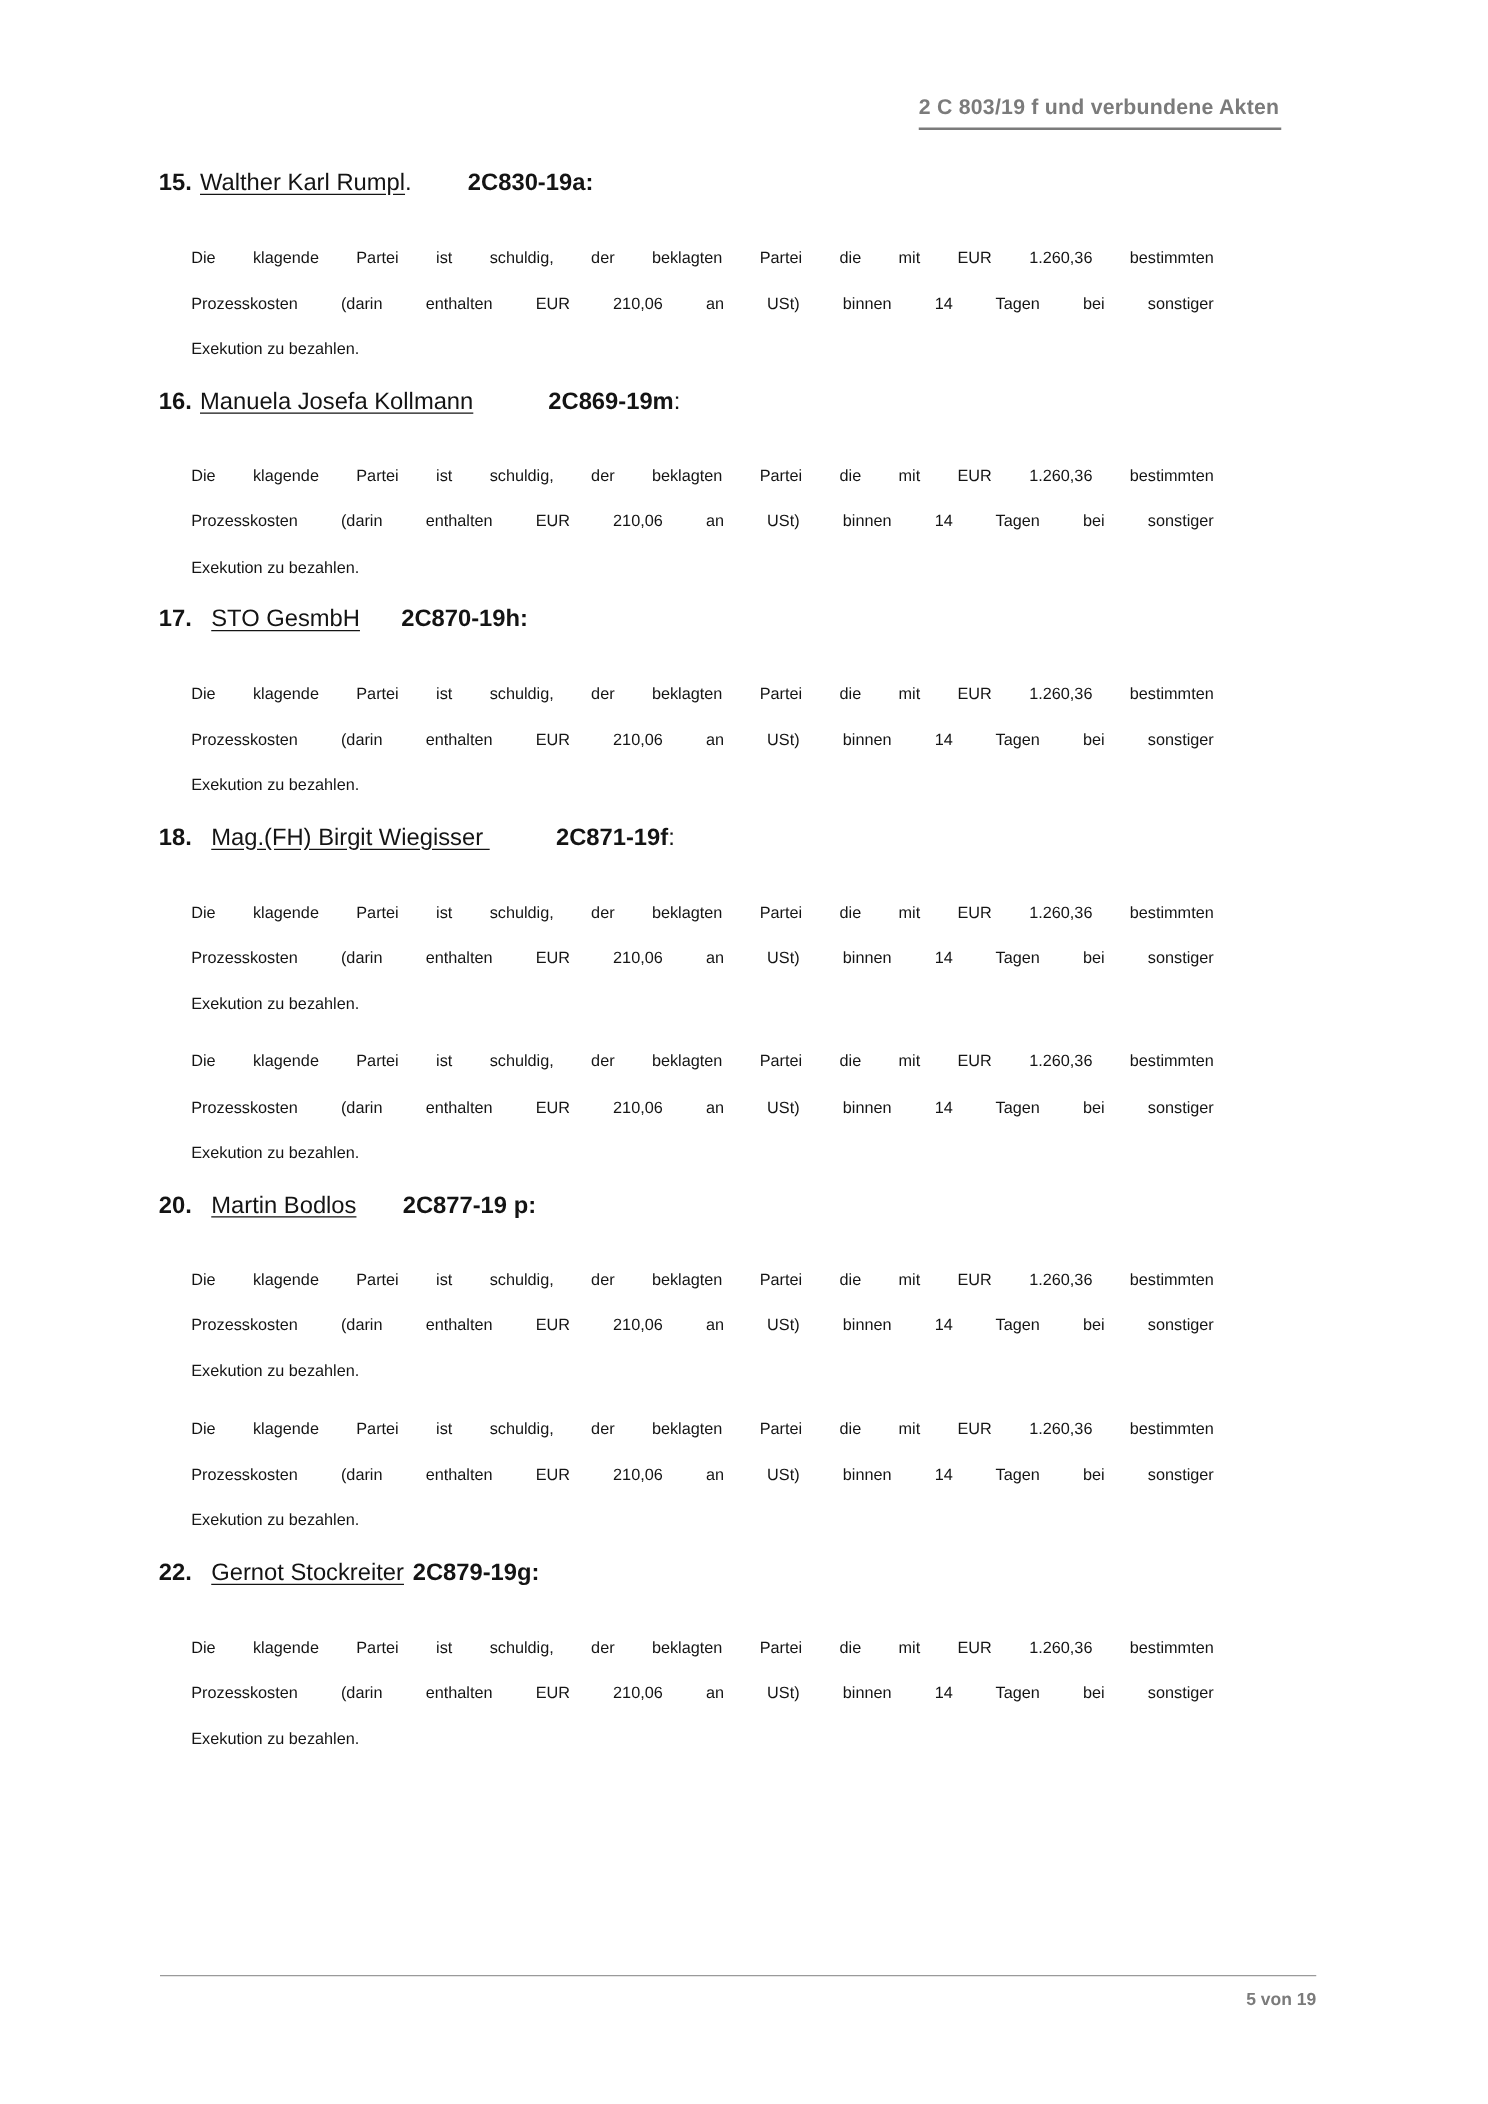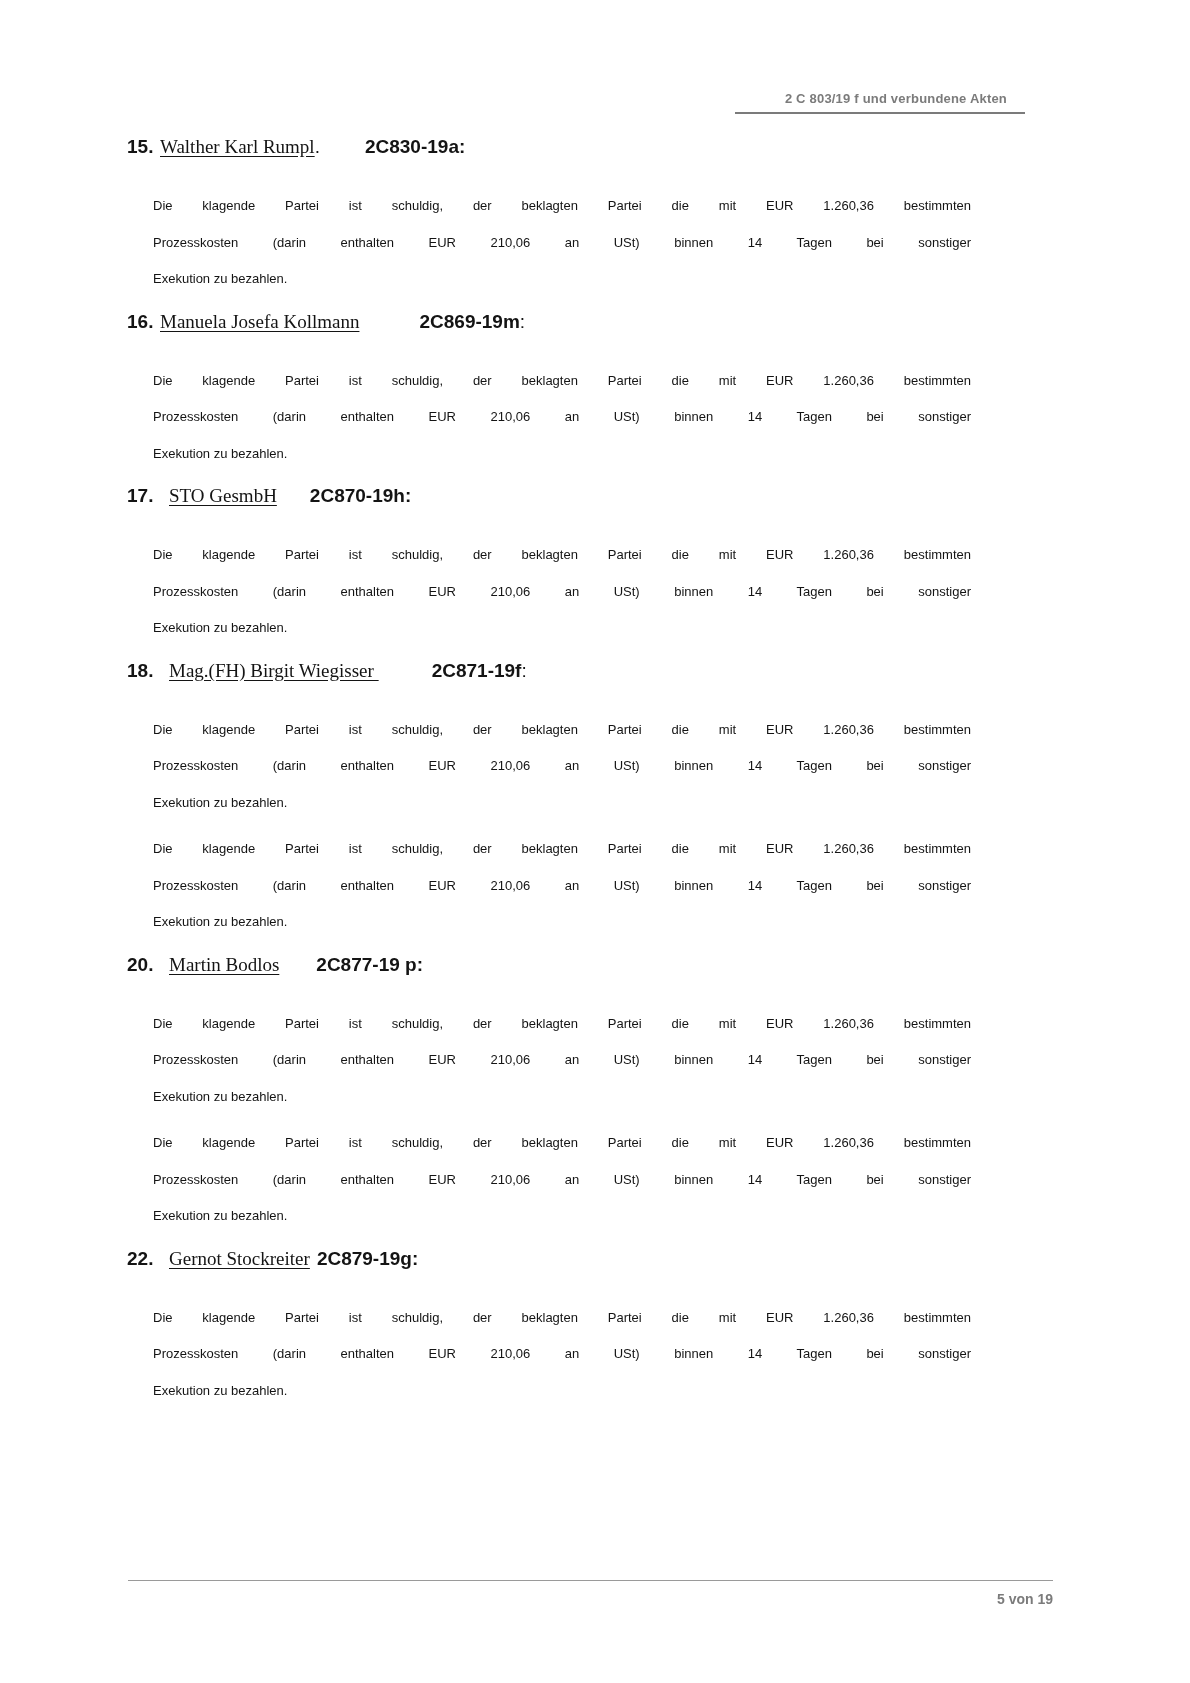--- a/index.html
+++ b/index.html
@@ -9,25 +9,25 @@
     width: 1190px;
     height: 1683px;
     font-family: "Liberation Sans", "DejaVu Sans", sans-serif;
     color: #141414;
     overflow: hidden;
   }
 
   
   .page-header {
     position: absolute;
-    top: 91px;
+    top: 76px;
     right: 165px;
     width: 290px;
     text-align: right;
-    font-size: 13px;
+    font-size: 17px;
     font-weight: bold;
     color: #7b7b7b;
     padding-bottom: 6px;
     padding-right: 18px;
     border-bottom: 2px solid #7b7b7b;
     letter-spacing: 0.2px;
     white-space: nowrap;
   }
 
   
@@ -40,21 +40,21 @@
   .entry { margin-bottom: 10px; }
   .entry-heading {
     font-size: 19px;
     line-height: 27px;
     margin-bottom: 28px;
     white-space: nowrap;
   }
   .num { font-weight: bold; display: inline-block; }
   .num.w1 { min-width: 33px; }
   .num.w2 { min-width: 42px; }
-  .pname { text-decoration: underline; text-underline-offset: 3px; font-family: Liberation Serif, serif; }
+  .pname { text-decoration: underline; text-underline-offset: 3px; }
   .suffix { }
   .case { font-weight: bold; text-align: center; }
   .colon { font-weight: bold; }
   .colon.regular { font-weight: normal; }
 
   .entry-para {
     margin-left: 26px;
     width: 818px;
     font-size: 13px;
     line-height: 36.5px;

